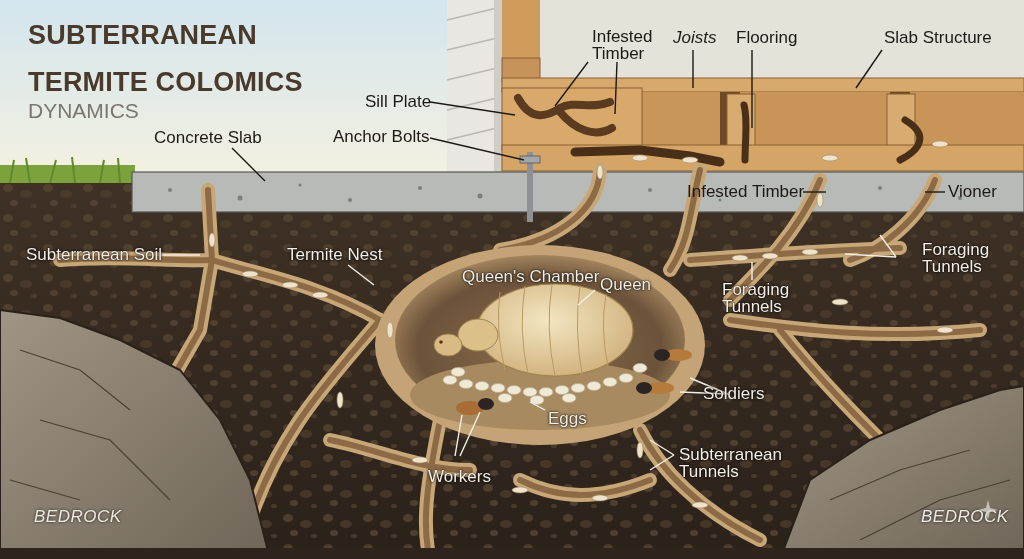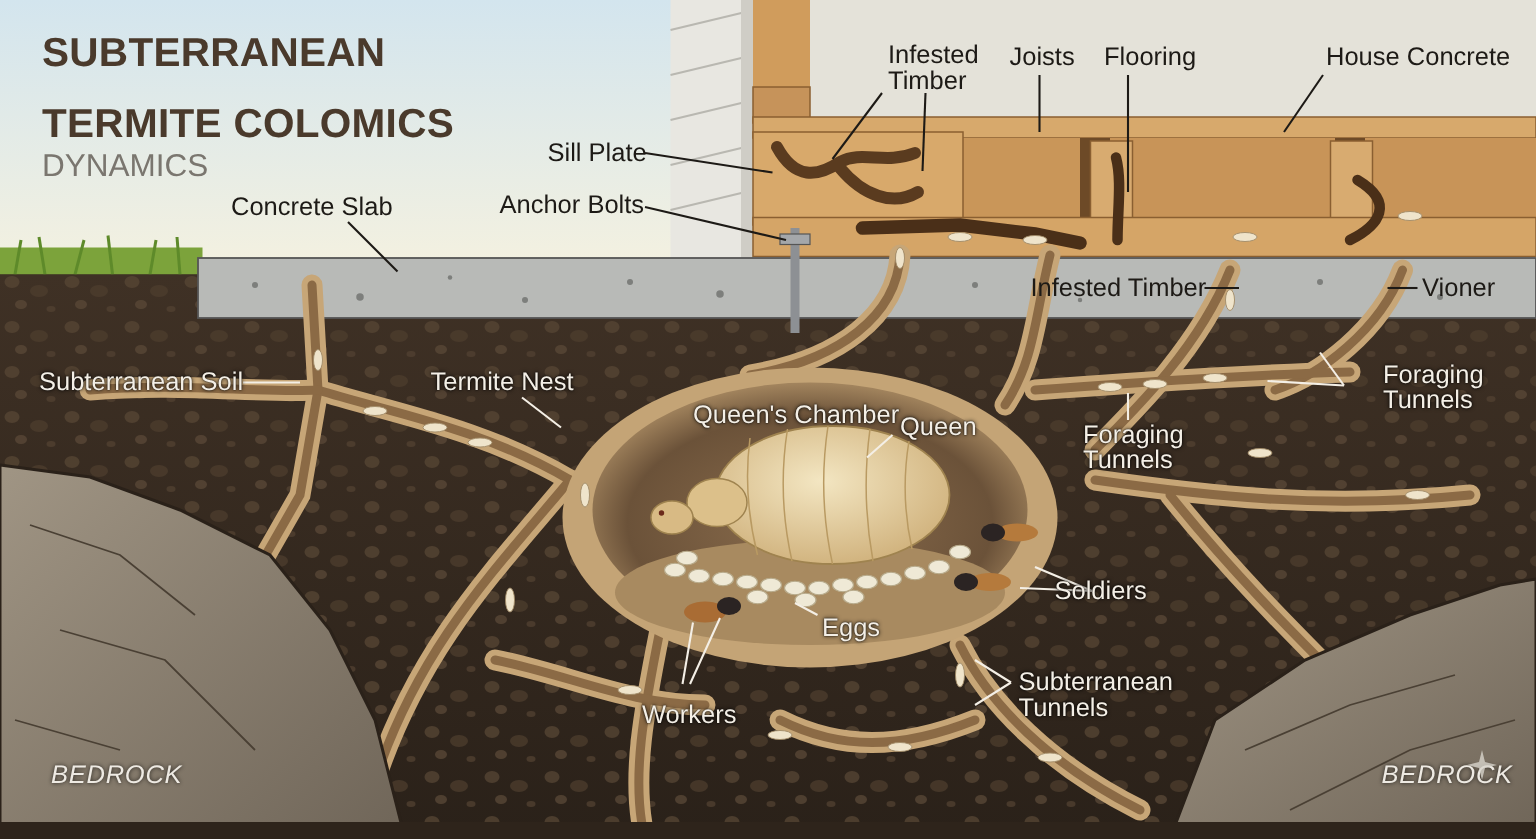--- a/index.html
+++ b/index.html
@@ -268,23 +268,23 @@
   <div class="title">
     <span class="l1">SUBTERRANEAN</span>
     <span class="l2">TERMITE COLOMICS</span>
     <span class="l3">DYNAMICS</span>
   </div>
 
   <div class="lbl dark" style="left:592px;top:28px;text-align:left;">
     <div>Infested</div>
     <div>Timber</div>
   </div>
-  <div class="lbl dark" style="left:673px;top:29px;">Joists</div>
+  <div class="lbl dark" style="left:673px;top:29px;font-style:italic;">Joists</div>
   <div class="lbl dark" style="left:736px;top:29px;">Flooring</div>
-  <div class="lbl dark" style="left:884px;top:29px;">House Concrete</div>
+  <div class="lbl dark" style="left:884px;top:29px;">Slab Structure</div>
   <div class="lbl dark" style="left:365px;top:93px;">Sill Plate</div>
   <div class="lbl dark" style="left:333px;top:128px;">Anchor Bolts</div>
   <div class="lbl dark" style="left:154px;top:129px;">Concrete Slab</div>
   <div class="lbl dark" style="left:687px;top:183px;">Infested Timber</div>
   <div class="lbl dark" style="left:948px;top:183px;">Vioner</div>
 
   <div class="lbl light" style="left:26px;top:246px;">Subterranean Soil</div>
   <div class="lbl light" style="left:287px;top:246px;">Termite Nest</div>
   <div class="lbl light" style="left:462px;top:268px;">Queen's Chamber</div>
   <div class="lbl light" style="left:600px;top:276px;">Queen</div>

